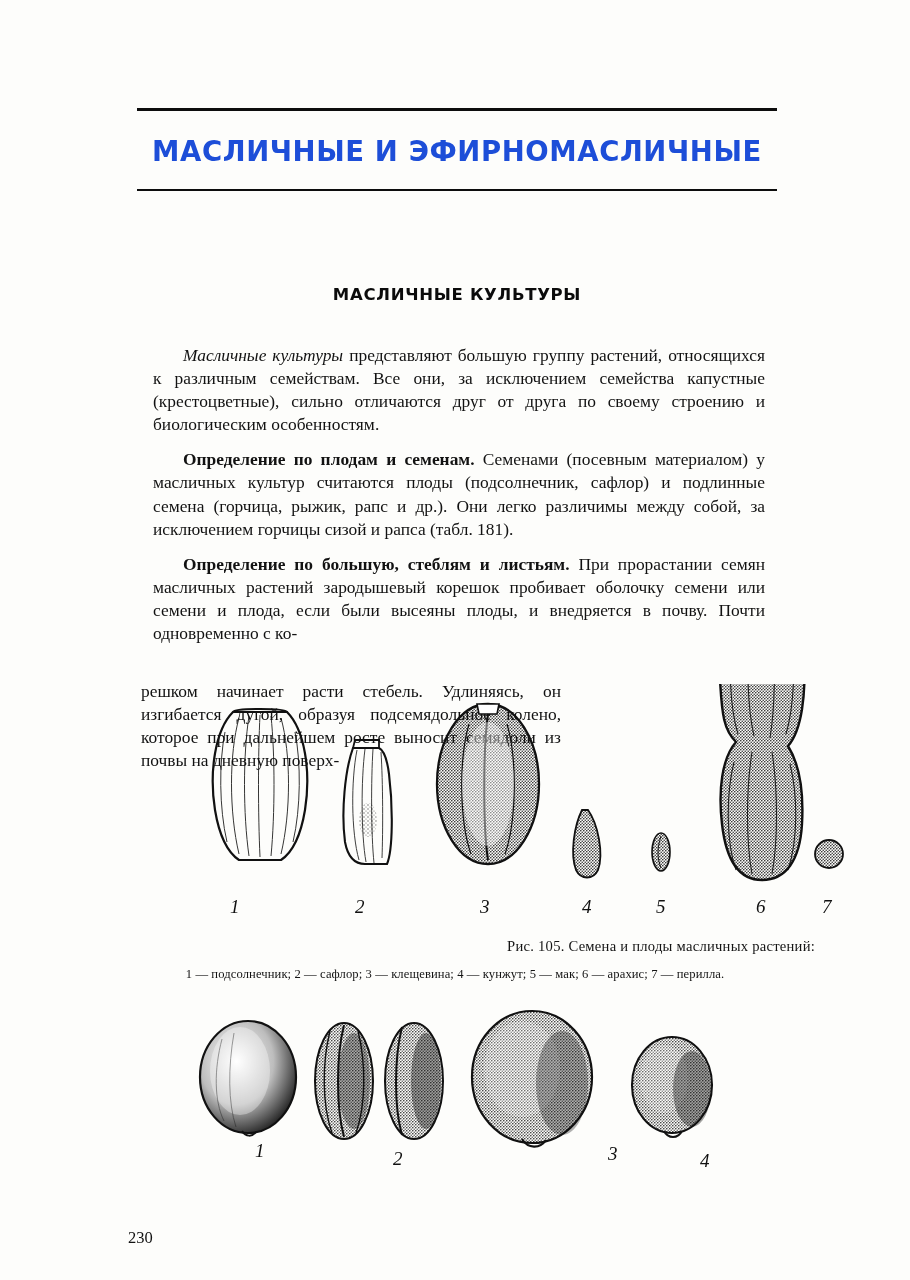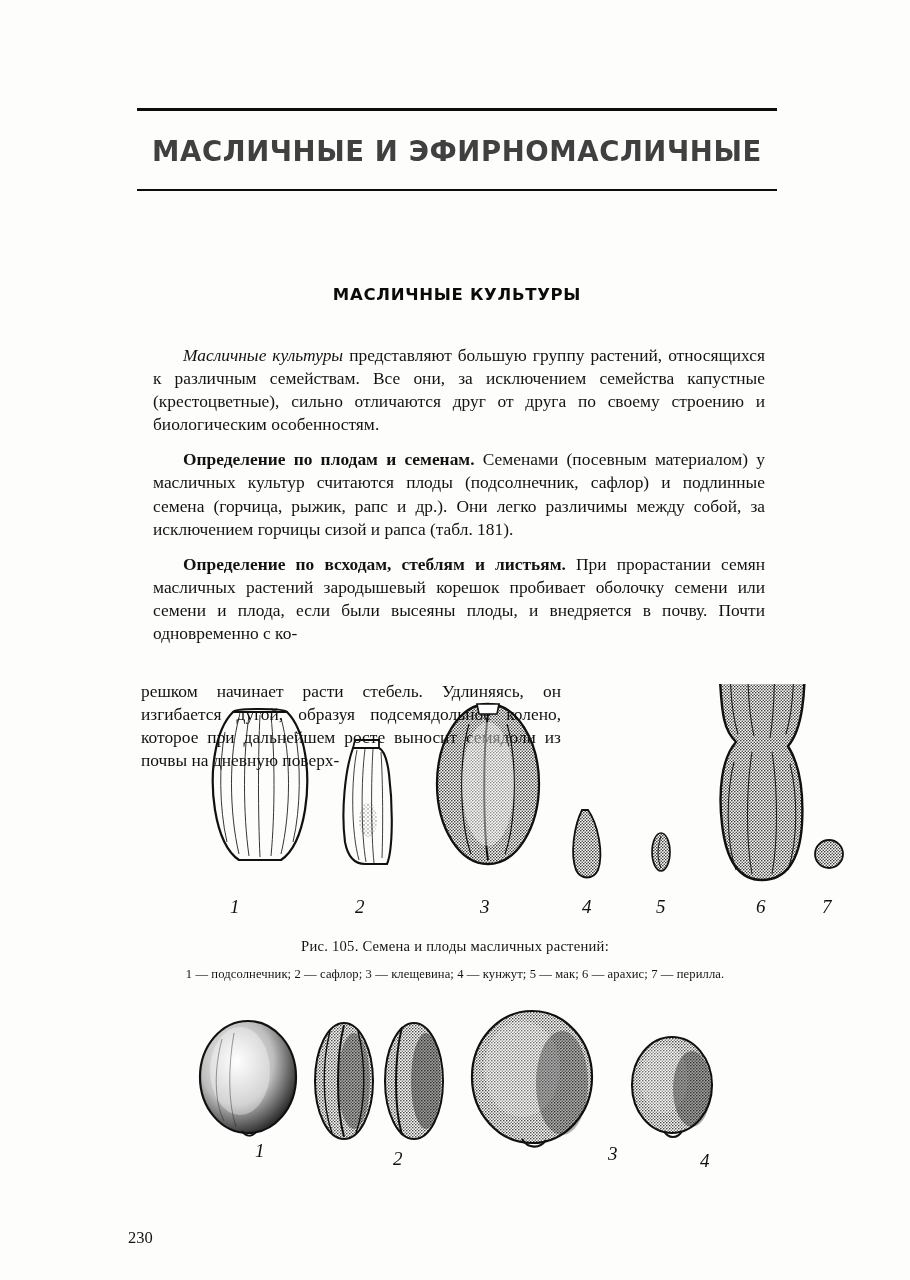--- a/index.html
+++ b/index.html
@@ -37,21 +37,21 @@
     box-shadow: 0 0 0 0 #000;
   }
   .rule.thin { height: 2px; }
   .chapter-title {
     text-align: center;
     font-family: "DejaVu Sans", "Liberation Sans", sans-serif;
     font-weight: 700;
     font-size: 27.5px;
     line-height: 1.28;
     letter-spacing: 0.6px;
-    color: #404040;
+    color: #1d4ed8;
     padding: 23px 0 20px 0;
     margin: 0;
     text-rendering: optimizeLegibility;
   }
   .chapter-title .line2 { display: block; }
 
   
   .section-heading {
     position: absolute;
     left: 137px;
@@ -106,20 +106,21 @@
   .fig-caption {
     position: absolute;
     width: 720px;
     text-align: center;
     color: #141414;
   }
   .cap-title {
     font-size: 14.6px;
     letter-spacing: 0.25px;
     margin: 0 0 6px 0;
+    text-align: right;
   }
   .cap-legend {
     font-size: 12.6px;
     letter-spacing: 0.1px;
     margin: 12px;
     white-space: nowrap;
   }
   .cap-105 { left: 95px; top: 938px; }
   .cap-106 { left: 95px; top: 1175px; width: 720px; }
 
@@ -154,21 +155,21 @@
       <span>МАСЛИЧНЫЕ И ЭФИРНОМАСЛИЧНЫЕ</span>
     </h1>
     <div class="rule thin"></div>
   </div>
 
   <h2 class="section-heading">МАСЛИЧНЫЕ КУЛЬТУРЫ</h2>
 
   <div class="body-text">
     <p><span class="ital">Масличные культуры</span><span> представляют большую группу растений, относящихся к различным семействам. Все они, за исключением семейства капустные (крестоцветные), сильно отличаются друг от друга по своему строению и биологическим особенностям.</span></p>
     <p><span class="bold">Определение по плодам и семенам.</span><span> Семенами (посевным материалом) у масличных культур считаются плоды (подсолнечник, сафлор) и подлинные семена (горчица, рыжик, рапс и др.). Они легко различимы между собой, за исключением горчицы сизой и рапса (табл. 181).</span></p>
-    <p><span class="bold">Определение по всходам, стеблям и листьям.</span><span> При прорастании семян масличных растений зародышевый корешок пробивает оболочку семени или семени и плода, если были высеяны плоды, и внедряется в почву. Почти одновременно с ко-</span></p>
+    <p><span class="bold">Определение по большую, стеблям и листьям.</span><span> При прорастании семян масличных растений зародышевый корешок пробивает оболочку семени или семени и плода, если были высеяны плоды, и внедряется в почву. Почти одновременно с ко-</span></p>
   </div>
 
   <div class="narrow-col">
     <p>решком начинает расти стебель. Удлиняясь, он изгибается дугой, образуя подсемядольное колено, которое при дальнейшем росте выносит семядоли из почвы на дневную поверх-</p>
   </div>
 
   <div class="figure fig-105">
     <svg width="700" height="250" viewBox="0 0 700 250" aria-hidden="true">
       <defs>
         <pattern id="stip" width="4" height="4" patternUnits="userSpaceOnUse">

